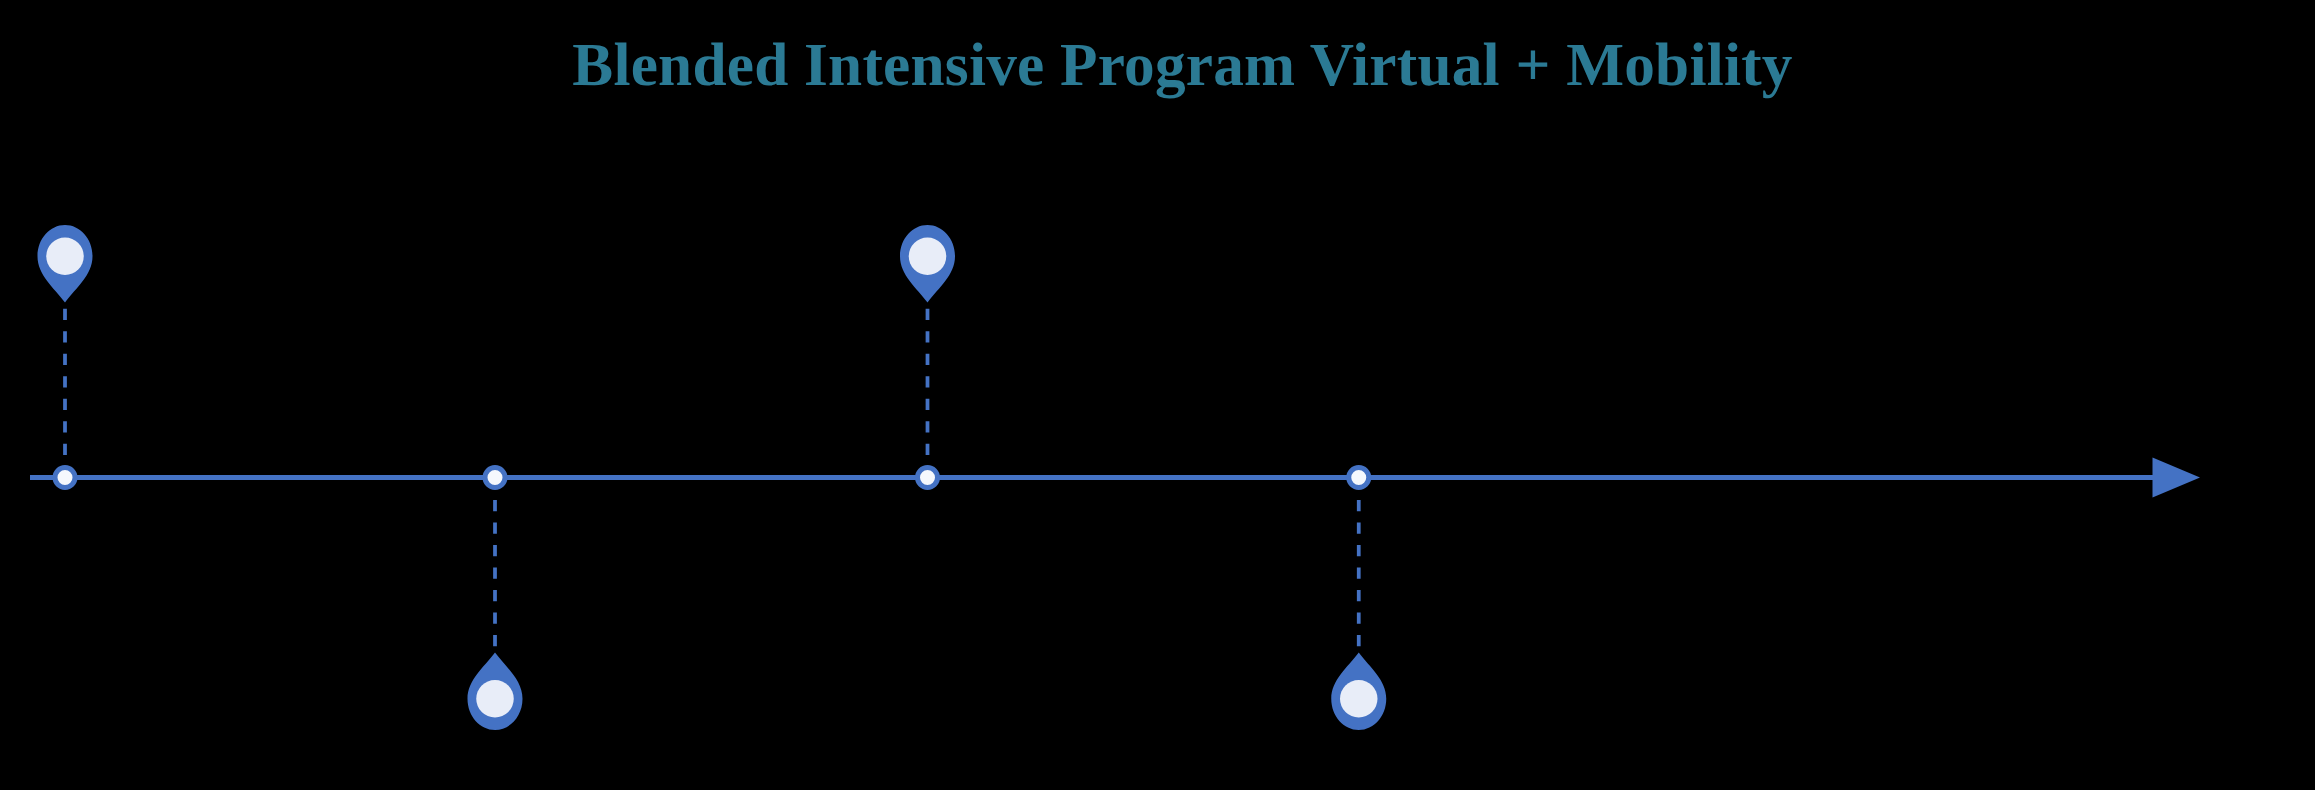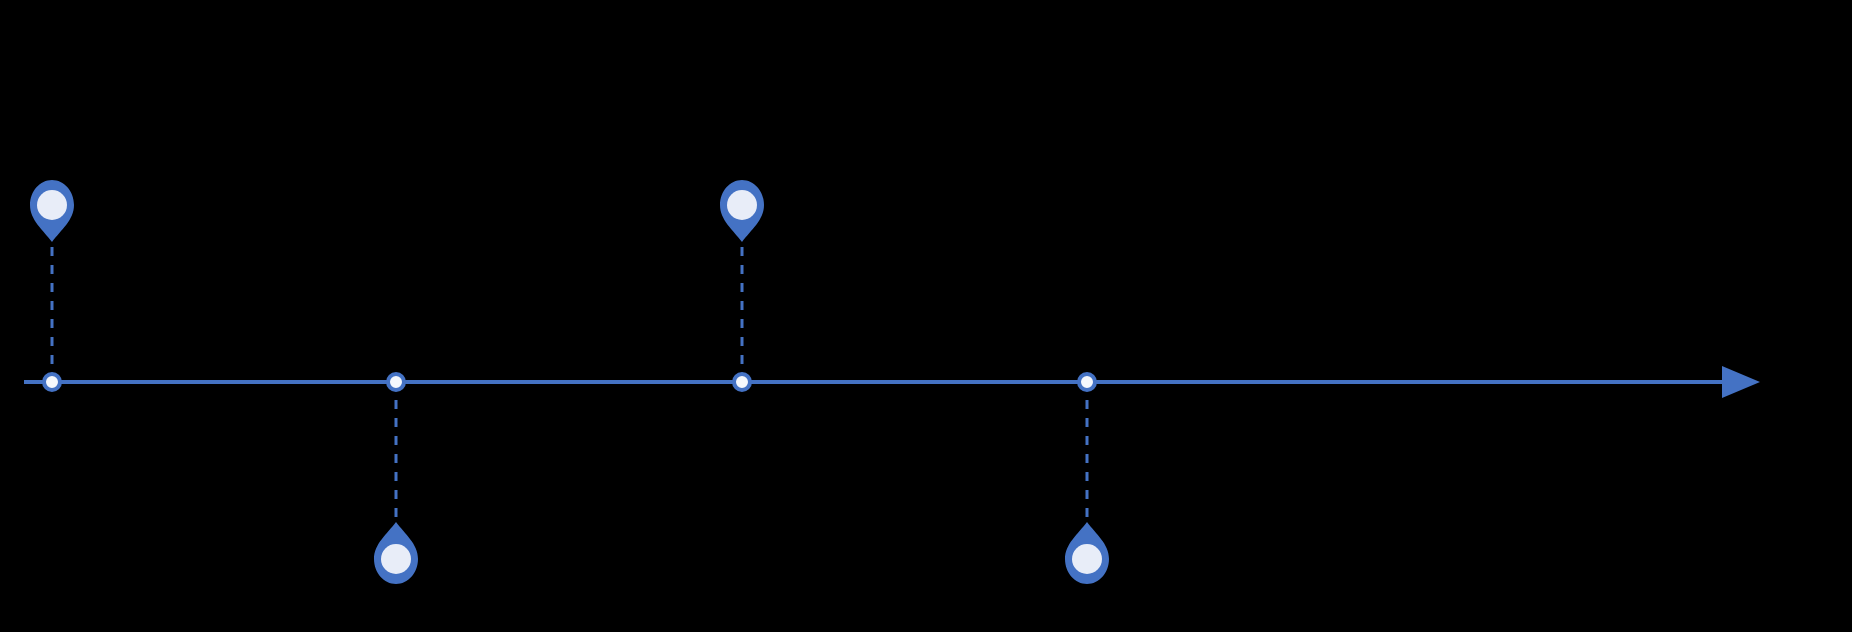--- a/index.html
+++ b/index.html
@@ -42,20 +42,21 @@
     position: absolute;
     left: 0;
     top: 0;
   }
 </style>
 </head>
 <body>
 
 <div id="canvas">
 
+  <div id="chart-title">Blended Intensive Program Virtual + Mobility</div>
 
   <svg class="svg-layer" width="1852" height="632" viewBox="0 0 1852 632">
 
     <defs>
 
       <g id="pin-down-shape">
         <path d="M 0,36 C -9,24 -22,14 -22,-1 C -22,-15 -12,-26 0,-26 C 12,-26 22,-15 22,-1 C 22,14 9,24 0,36 Z" fill="#4472C4"></path>
         <circle cx="0" cy="-1" r="15" fill="#E8EDF8"></circle>
       </g>
 

